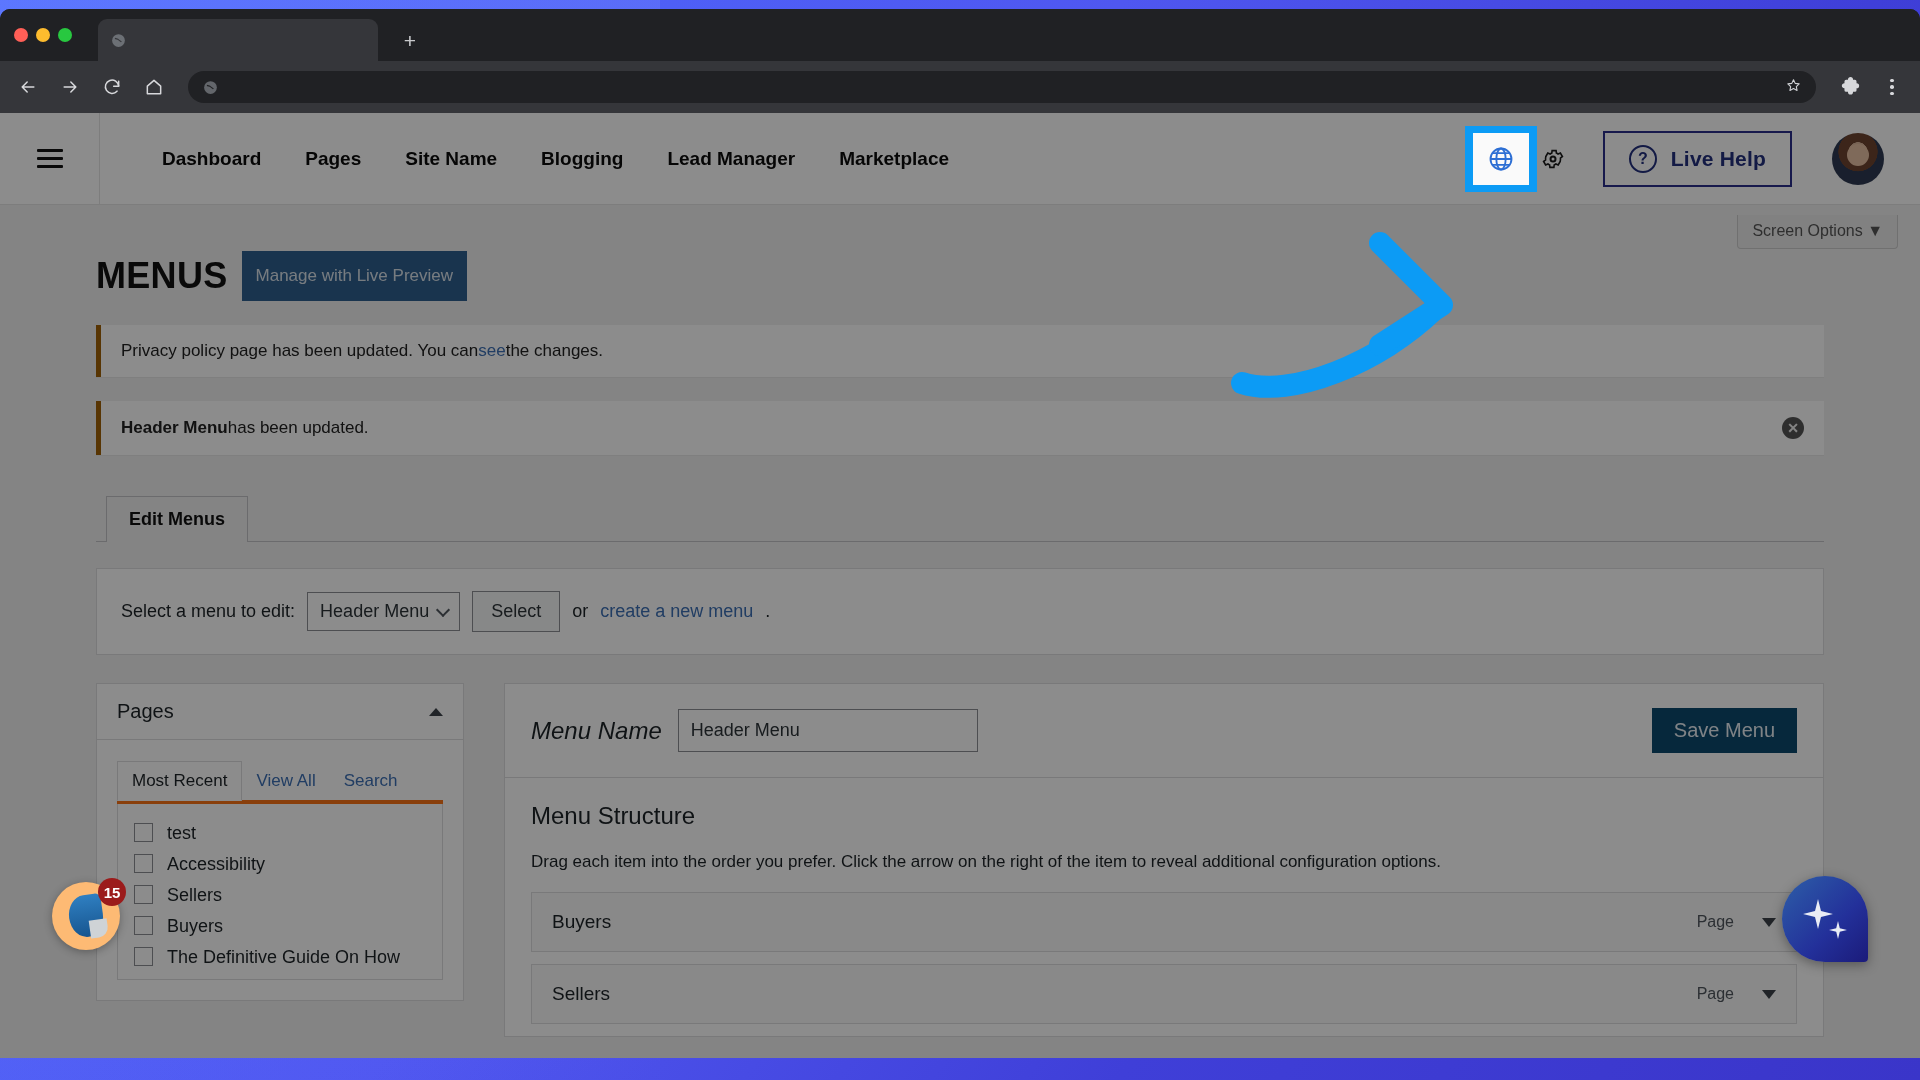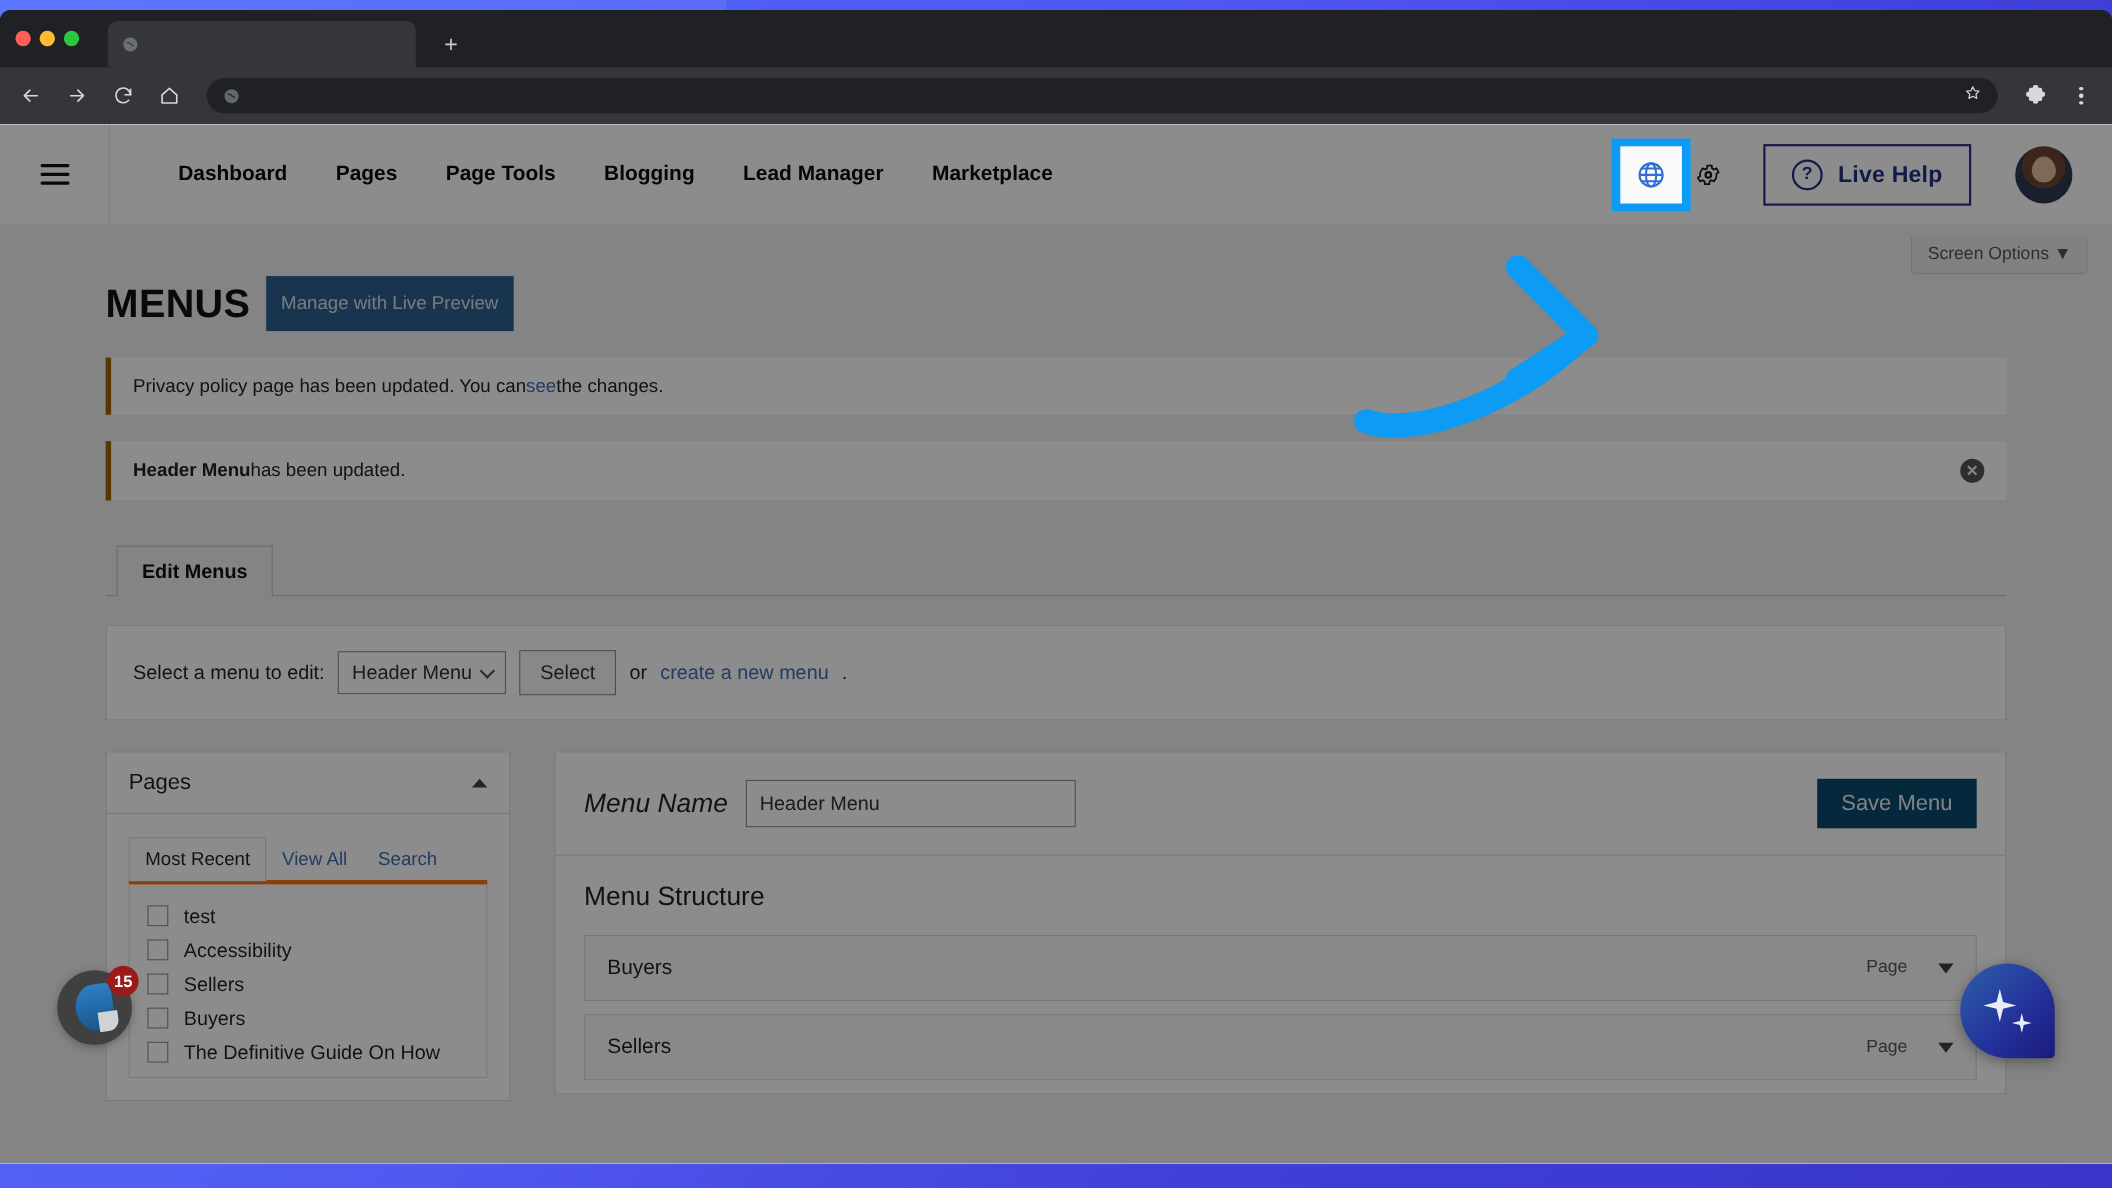--- a/index.html
+++ b/index.html
@@ -266,21 +266,21 @@
   .menu-item .tri {
     margin-left: 28px; width: 0; height: 0;
     border-left: 7px solid transparent; border-right: 7px solid transparent;
     border-top: 9px solid #3c434a;
   }
 
   
   .flame-widget {
     position: absolute; left: 52px; bottom: 108px; z-index: 45;
     width: 68px; height: 68px; border-radius: 50%;
-    background: #404040; box-shadow: 0 2px 8px rgba(0,0,0,.3);
+    background: #fdba74; box-shadow: 0 2px 8px rgba(0,0,0,.3);
     display: flex; align-items: center; justify-content: center;
   }
   .flame {
     width: 34px; height: 42px;
     background: linear-gradient(180deg, #2f7fc1 0%, #17558f 100%);
     border-radius: 50% 6px 50% 50%;
     transform: rotate(-8deg);
     position: relative;
   }
   .flame::after {
@@ -395,21 +395,21 @@
 
       <div class="appnav">
         <div class="hamburger">
           <i></i>
             <i></i>
             <i></i>
         </div>
         <div class="navlinks">
           <span class="navlink">Dashboard</span>
           <span class="navlink">Pages</span>
-          <span class="navlink">Page Tools</span>
+          <span class="navlink">Site Name</span>
           <span class="navlink">Blogging</span>
           <span class="navlink">Lead Manager</span>
           <span class="navlink">Marketplace</span>
         </div>
         <div class="nav-right">
           <div class="globe-highlight">
             <div class="globe-inner">
               <svg viewBox="0 0 24 24">
                 <circle cx="12" cy="12" r="9"></circle>
                 <ellipse cx="12" cy="12" rx="4" ry="9"></ellipse>
@@ -508,20 +508,21 @@
 
             <div class="col-right">
               <div class="panel">
                 <div class="menu-name-row">
                   <span class="menu-name-lbl">Menu Name</span>
                   <span class="menu-name-input">Header Menu</span>
                   <button class="btn-save">Save Menu</button>
                 </div>
                 <div class="struct">
                   <h3>Menu Structure</h3>
+                  <p>Drag each item into the order you prefer. Click the arrow on the right of the item to reveal additional configuration options.</p>
                 </div>
                 <div class="menu-items">
                   <div class="menu-item">
                     <span>Buyers</span>
                     <span class="type">Page</span>
                     <span class="tri"></span>
                   </div>
                   <div class="menu-item">
                     <span>Sellers</span>
                     <span class="type">Page</span>

